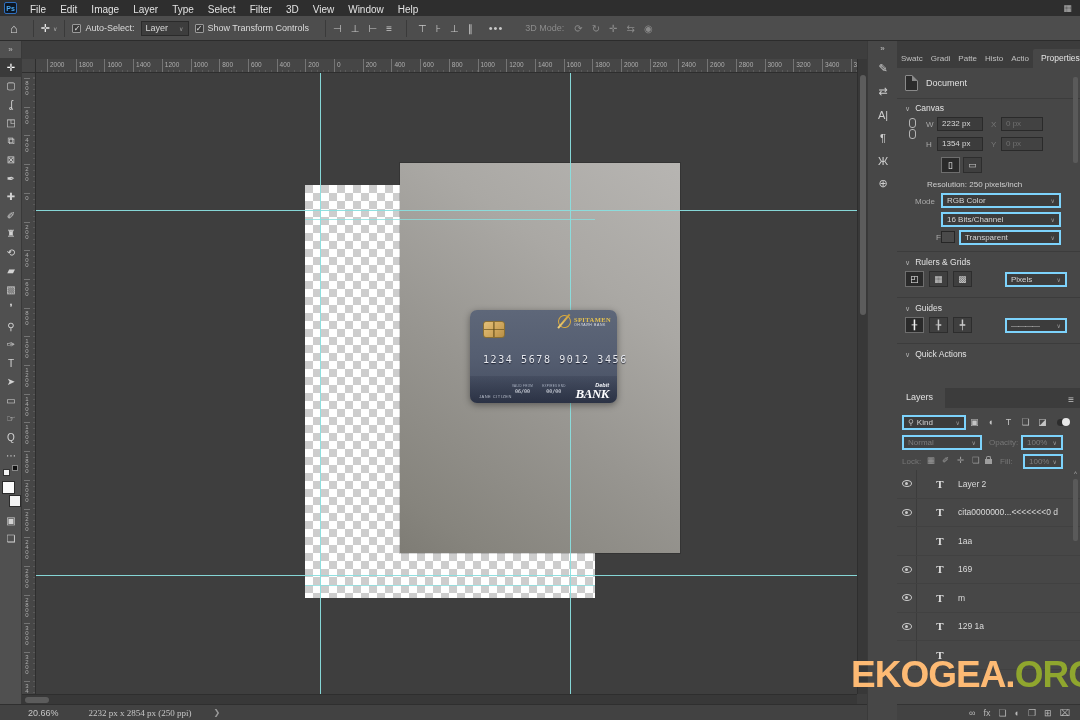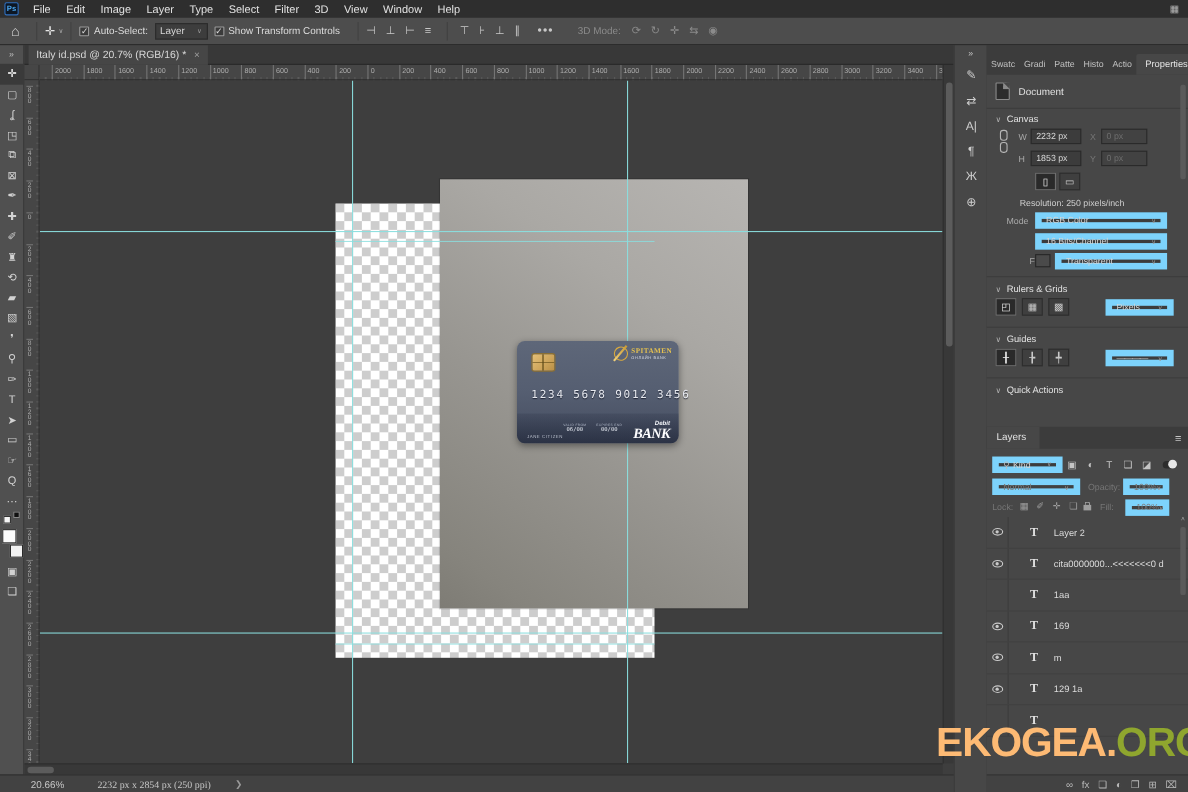--- a/index.html
+++ b/index.html
@@ -119,21 +119,21 @@
   #doc-row .lbl { font-size:9px; color:#e0e0e0; }
   .pdiv { position:absolute; left:0; width:183px; height:1px; background:#3c3c3c; }
   .sec-title { position:absolute; left:8px; font-size:8.5px; color:#e2e2e2; }
   .sec-title .car { font-size:7px; color:#b0b0b0; margin-right:5px; }
   .flabel { position:absolute; font-size:8px; color:#a9a9a9; }
   .flabel.dim { color:#767676; }
   .field { position:absolute; height:14px; background:#3c3c3c; border:1px solid #2a2a2a; font-size:8px; color:#d8d8d8; line-height:12px; padding-left:4px; }
   .field.dim { background:#424242; color:#6f6f6f; }
   #link-icon { position:absolute; left:11px; top:76px; width:8px; height:30px; }
   #link-icon i { display:block; width:7px; height:10px; border:1px solid #b5b5b5; border-radius:3px; margin:1px auto; }
-  .dd { position:absolute; height:15px; background:#3c3c3c; border:6px solid #7dd3fc; display:flex; align-items:center; justify-content:space-between; padding:0 4px; font-size:8px; color:#d5d5d5; }
+  .dd { position:absolute; height:15px; background:#3c3c3c; border:2px solid #7dd3fc; display:flex; align-items:center; justify-content:space-between; padding:0 4px; font-size:8px; color:#d5d5d5; }
   .dd .caret { font-size:6px; color:#9b9b9b; }
   .dd.dim { color:#7d7d7d; background:#414141; }
   .pbtn { position:absolute; width:19px; height:16px; background:#3f3f3f; border:1px solid #2d2d2d; display:flex; align-items:center; justify-content:center; color:#c9c9c9; font-size:9px; }
   .pbtn.active { background:#2a2a2a; border-color:#6e6e6e; color:#f0f0f0; }
   #res-line { position:absolute; left:30px; top:139px; font-size:8px; color:#cfcfcf; }
   #fill-swatch { position:absolute; left:44px; top:190px; width:14px; height:12px; background:#4a4a4a; border:1px solid #262626; }
   #prop-scroll { position:absolute; right:2px; top:32px; width:5px; height:290px; }
   #prop-scroll .thumb { position:absolute; top:4px; width:5px; height:86px; background:#5a5a5a; border-radius:2px; }
 
   
@@ -229,26 +229,20 @@
     <span class="disabled-txt" style="margin-left:22px;">3D Mode:</span>
     <span id="mode3d-icons" class="icon-row dim" style="margin-left:10px;">
         <span>⟳</span>
         <span>↻</span>
         <span>✛</span>
         <span>⇆</span>
         <span>◉</span>
       </span>
   </div>
 
-  <div id="tabbar">
-    <div id="doc-tab">
-      <span class="title">Italy id.psd @ 20.7% (RGB/16) *</span>
-      <span class="close">×</span>
-    </div>
-  </div>
 
   <div id="toolbar">
     <div class="collapse">»</div>
     <div id="tools-list">
         <span class="tool sel">✛</span>
         <span class="tool">▢</span>
         <span class="tool">ʆ</span>
         <span class="tool">◳</span>
         <span class="tool">⧉</span>
         <span class="tool">⊠</span>
@@ -424,21 +418,21 @@
     </div>
     <div id="link-icon">
         <i></i>
         <i></i>
       </div>
     <span class="flabel" style="left:29px;top:79px;">W</span>
     <span class="field" style="left:40px;top:76px;width:46px;">2232 px</span>
     <span class="flabel dim" style="left:94px;top:79px;">X</span>
     <span class="field dim" style="left:104px;top:76px;width:42px;">0 px</span>
     <span class="flabel" style="left:29px;top:99px;">H</span>
-    <span class="field" style="left:40px;top:96px;width:46px;">1853 px</span>
+    <span class="field" style="left:40px;top:96px;width:46px;">1354 px</span>
     <span class="flabel dim" style="left:94px;top:99px;">Y</span>
     <span class="field dim" style="left:104px;top:96px;width:42px;">0 px</span>
     <span class="pbtn active" id="orient1">▯</span>
     <span class="pbtn" id="orient2">▭</span>
     <div id="res-line">Resolution: 250 pixels/inch</div>
     <span class="flabel" style="left:18px;top:156px;">Mode</span>
     <span class="dd" style="left:44px;top:152px;width:120px;">
       <span>RGB Color</span>
         <span class="caret">∨</span>
     </span>

